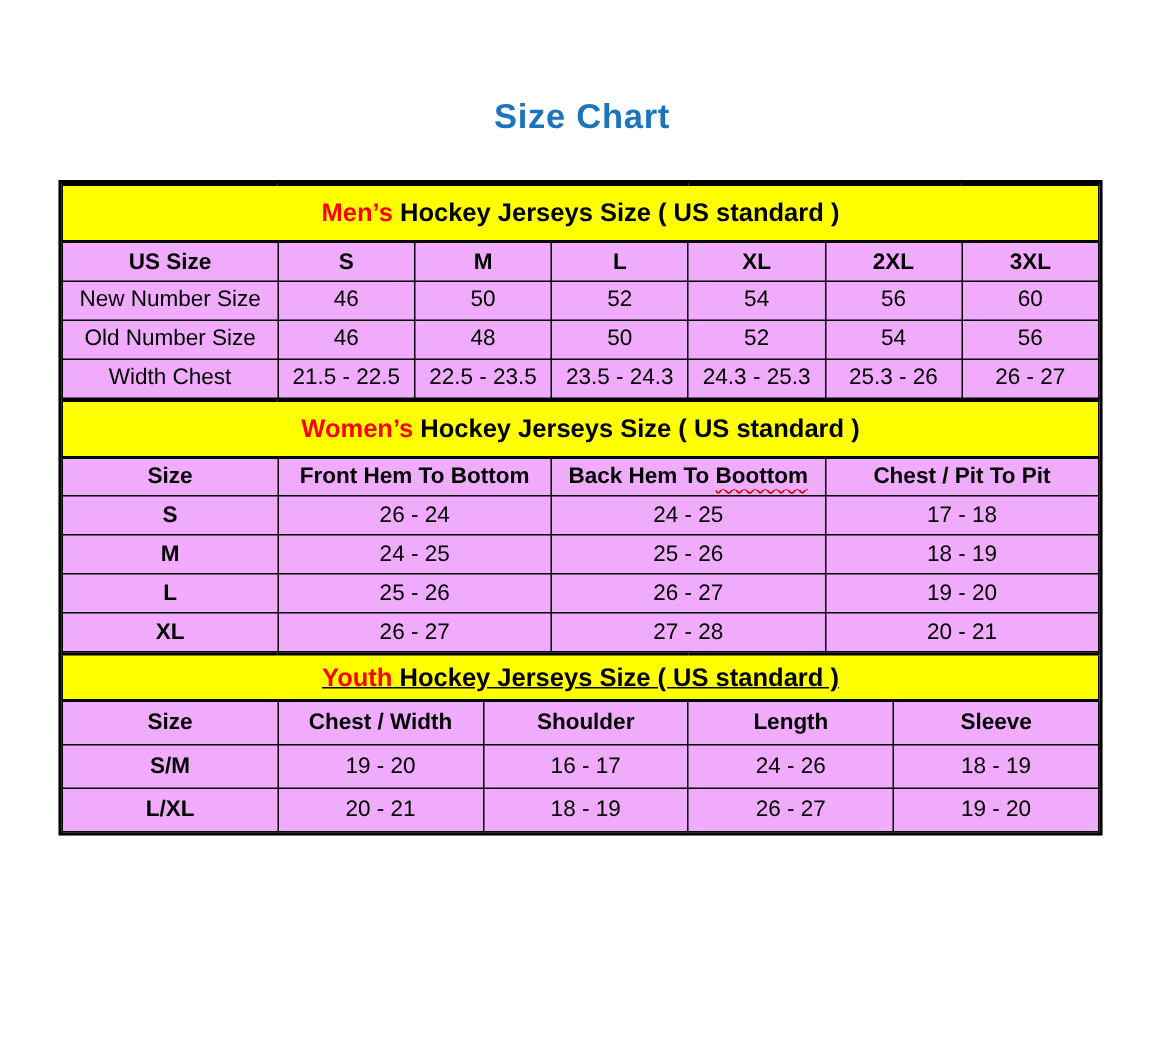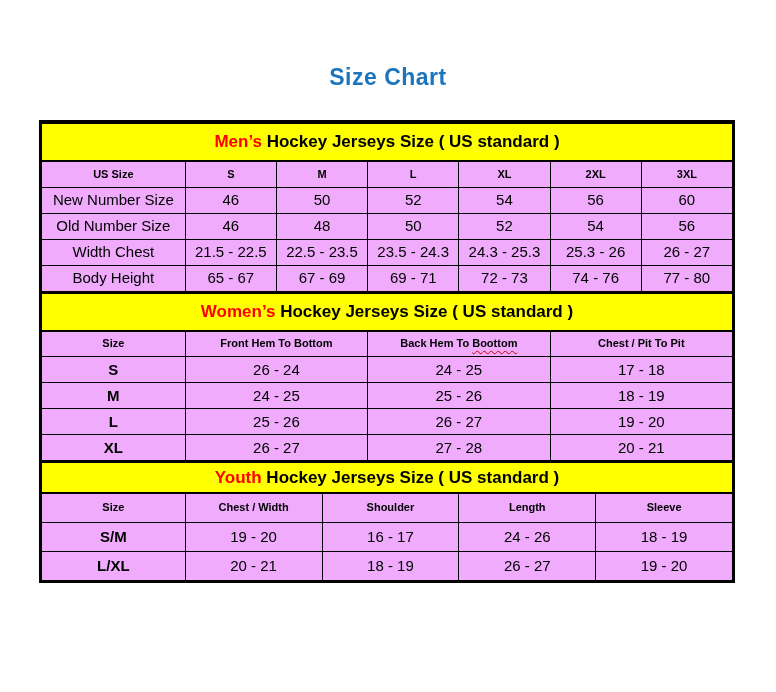--- a/index.html
+++ b/index.html
@@ -47,24 +47,24 @@
   table.size-table[data-section="2"] td{height:29px;}
   
   tr.band-row td{
     background:var(--band-yellow);
     font-weight:700;
     font-size:17px;
     height:38px;
     border-top:2px solid var(--border-black);
     border-bottom:2px solid var(--border-black);
   }
-  table.size-table[data-section="2"] tr.band-row td{height:31px;}
+  table.size-table[data-section="2"] tr.band-row td{height:31px;text-decoration:underline;}
   .band-accent{color:var(--accent-red);}
   
-  tr.header-row td{font-weight:700;font-size:11px;}
+  tr.header-row td{font-weight:700;font-size:15px;}
   
   table.size-table[data-section="1"] td.row-label,
   table.size-table[data-section="2"] td.row-label{font-weight:700;}
   .wavy{
     text-decoration-line:underline;
     text-decoration-style:wavy;
     text-decoration-color:var(--squiggle-red);
     text-decoration-thickness:1px;
     text-underline-offset:3px;
   }
@@ -118,29 +118,20 @@
           <td class="data-cell">56</td>
         </tr>
         <tr>
           <td class="row-label">Width Chest</td>
           <td class="data-cell">21.5 - 22.5</td>
           <td class="data-cell">22.5 - 23.5</td>
           <td class="data-cell">23.5 - 24.3</td>
           <td class="data-cell">24.3 - 25.3</td>
           <td class="data-cell">25.3 - 26</td>
           <td class="data-cell">26 - 27</td>
-        </tr>
-        <tr>
-          <td class="row-label">Body Height</td>
-          <td class="data-cell">65 - 67</td>
-          <td class="data-cell">67 - 69</td>
-          <td class="data-cell">69 - 71</td>
-          <td class="data-cell">72 - 73</td>
-          <td class="data-cell">74 - 76</td>
-          <td class="data-cell">77 - 80</td>
         </tr>
       </tbody>
   </table>
 
   <table class="size-table" data-section="1">
     <colgroup>
       <col style="width:20.8%">
         <col style="width:26.4%">
         <col style="width:26.4%">
         <col style="width:26.4%">

